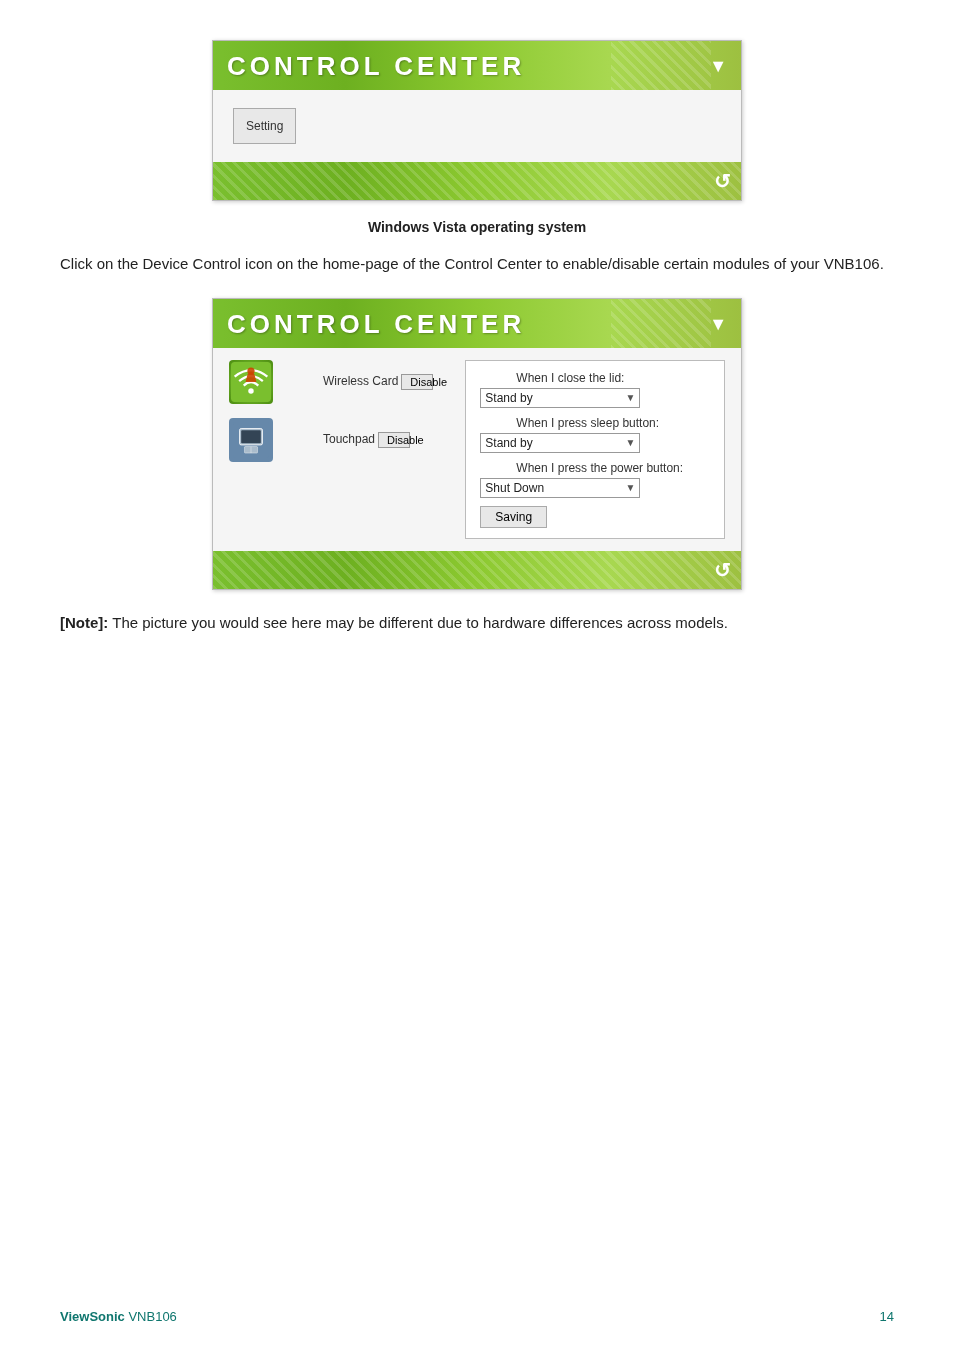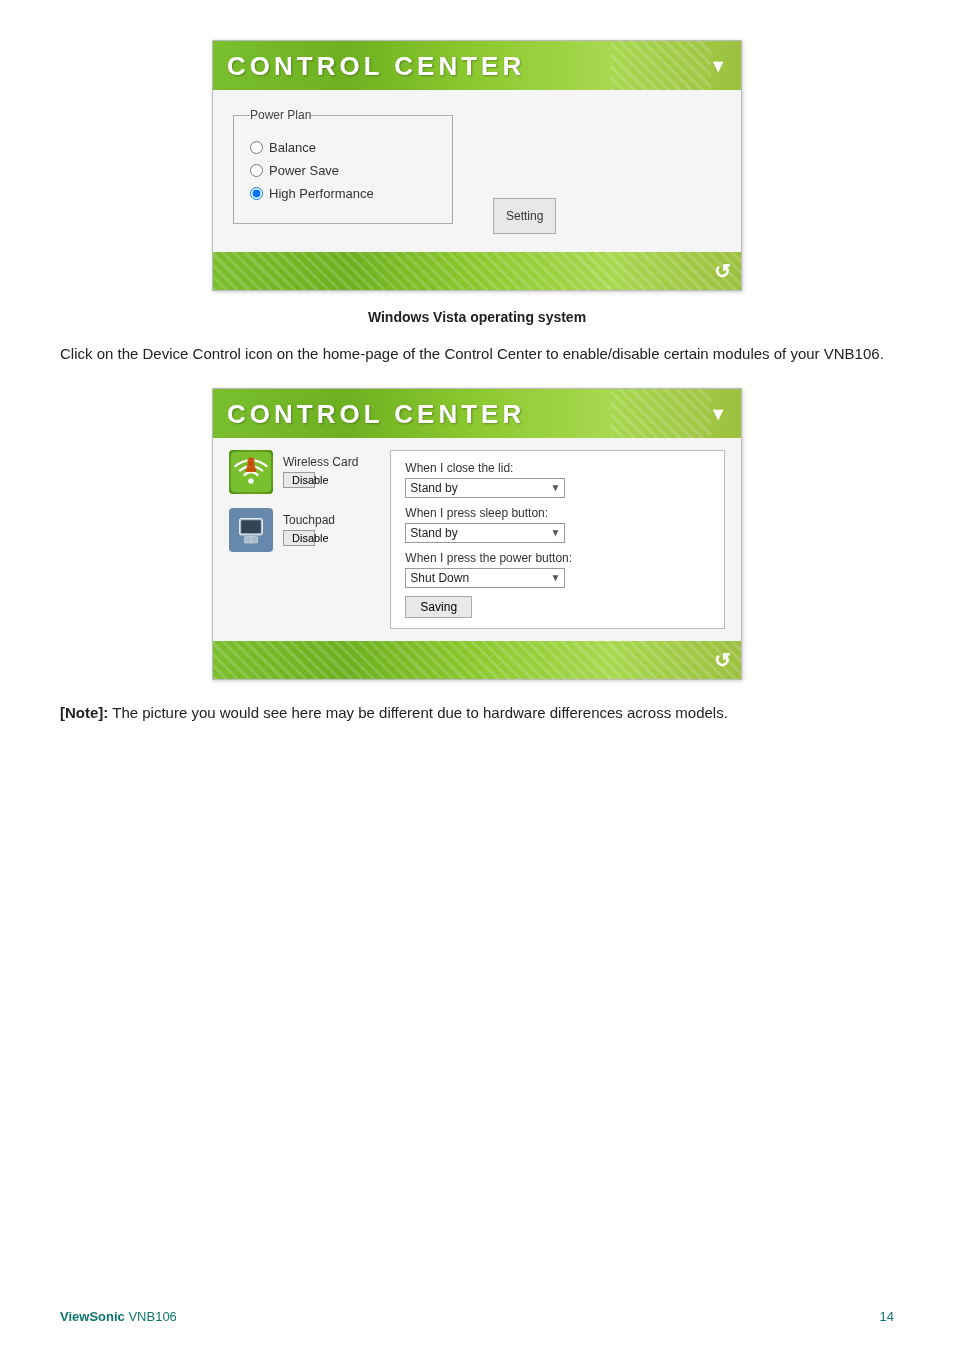--- a/index.html
+++ b/index.html
@@ -199,22 +199,23 @@
       position: relative;
     }
 
     .device-icon-touchpad {
       background: #6688aa;
       border-radius: 4px;
     }
 
     .device-label-col {
       display: flex;
-      flex-direction: column;
+      flex-direction: row;
       gap: 3px;
+      margin-left: 40px;
     }
 
     .device-name {
       font-size: 12px;
       color: #333;
     }
 
     .device-btn {
       background: #e8e8e8;
       border: 1px solid #999;
@@ -238,20 +239,21 @@
     }
 
     .power-action-row {
       margin-bottom: 8px;
     }
 
     .power-action-label {
       font-size: 12px;
       color: #333;
       margin-bottom: 3px;
+      margin-left: 36px;
     }
 
     .power-action-select {
       display: flex;
       align-items: center;
       border: 1px solid #999;
       background: #fff;
       padding: 2px 4px;
       font-size: 12px;
       width: 160px;
@@ -317,35 +319,20 @@
 <body>
 
 <div class="cc-panel">
   <div class="cc-header">
     <span class="cc-header-title">CONTROL  CENTER</span>
     <div class="cc-header-decoration"></div>
     <span class="cc-header-arrow">▼</span>
   </div>
   <div class="cc-body">
     <div class="power-plan-row">
-      <fieldset class="power-plan-group">
-        <legend class="power-plan-legend">Power Plan</legend>
-        <div class="radio-row">
-          <input type="radio" name="power1" style="">
-          <span>Balance</span>
-        </div>
-        <div class="radio-row">
-          <input type="radio" name="power1" style="">
-          <span>Power Save</span>
-        </div>
-        <div class="radio-row">
-          <input type="radio" name="power1" checked="" style="">
-          <span>High Performance</span>
-        </div>
-      </fieldset>
       <button class="setting-btn">Setting</button>
     </div>
   </div>
   <div class="cc-footer">
     <div class="cc-footer-decoration"></div>
     <span class="cc-footer-icon">↺</span>
   </div>
 </div>
 
 <div class="caption">Windows Vista operating system</div>

